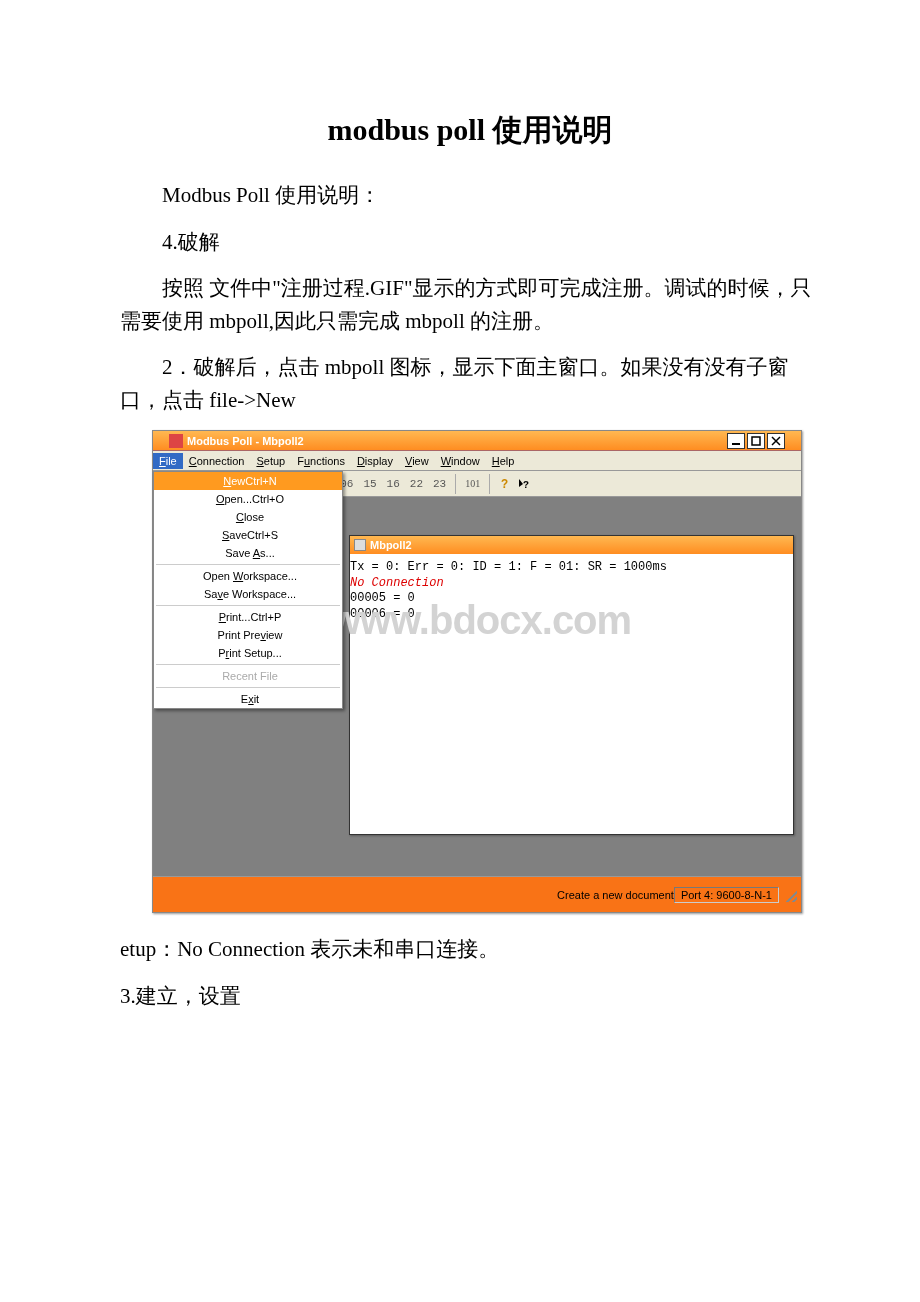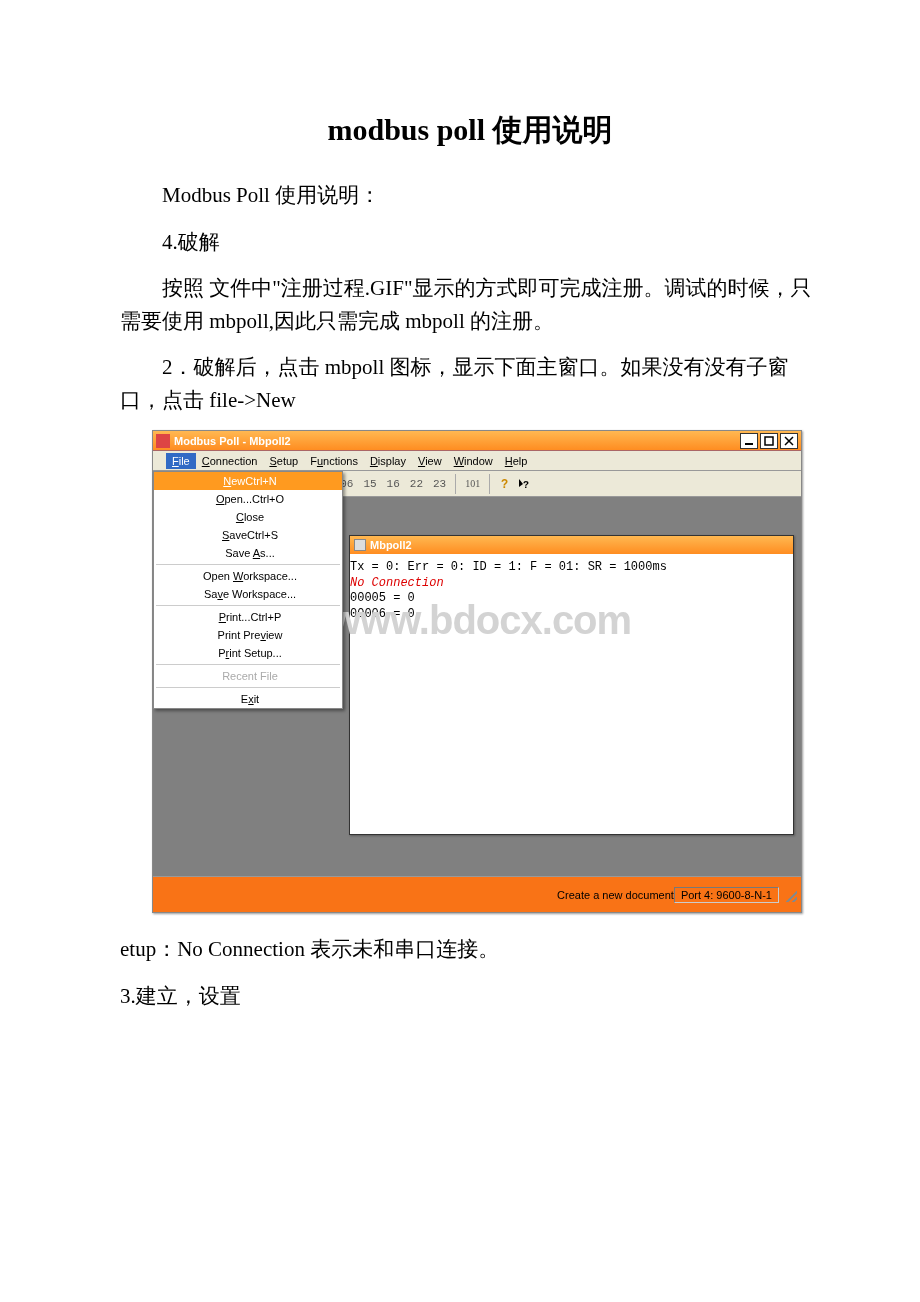--- a/index.html
+++ b/index.html
@@ -32,21 +32,21 @@
     width: 650px;
     border: 1px solid #888;
     background: #ece9d8;
     box-shadow: 1px 1px 2px rgba(0,0,0,0.4);
   }
 
   
   .titlebar {
     background: linear-gradient(#ffb851, #ff8d21);
     display: flex; align-items: center;
-    height: 20px; padding: 0 3px;
+    height: 20px; padding: 0 16px;
     font-family: "Tahoma", sans-serif; font-size: 11px;
     color: #fff; font-weight: bold;
     border-bottom: 1px solid #a66;
   }
   .titlebar .ticon {
     width: 14px; height: 14px;
     background: #d44; margin-right: 4px;
     display: inline-block;
   }
   .titlebar .txt { flex: 1; }
@@ -58,21 +58,21 @@
     font-size: 10px; font-weight: bold; color: #000;
     font-family: Arial;
   }
   .titlebar .winbtn svg { width: 10px; height: 10px; }
 
   
   .menubar {
     display: flex; align-items: center;
     background: #ece9d8; height: 20px;
     font-family: "Tahoma", sans-serif; font-size: 11px;
-    padding: 0 13px; border-bottom: 1px solid #999;
+    padding: 0 0; border-bottom: 1px solid #999;
   }
   .menubar .mitem {
     padding: 2px 6px; cursor: pointer;
   }
   .menubar .mitem.active {
     background: #316ac5; color: #fff;
   }
   .menubar .mitem .ul { text-decoration: underline; }
 
   

